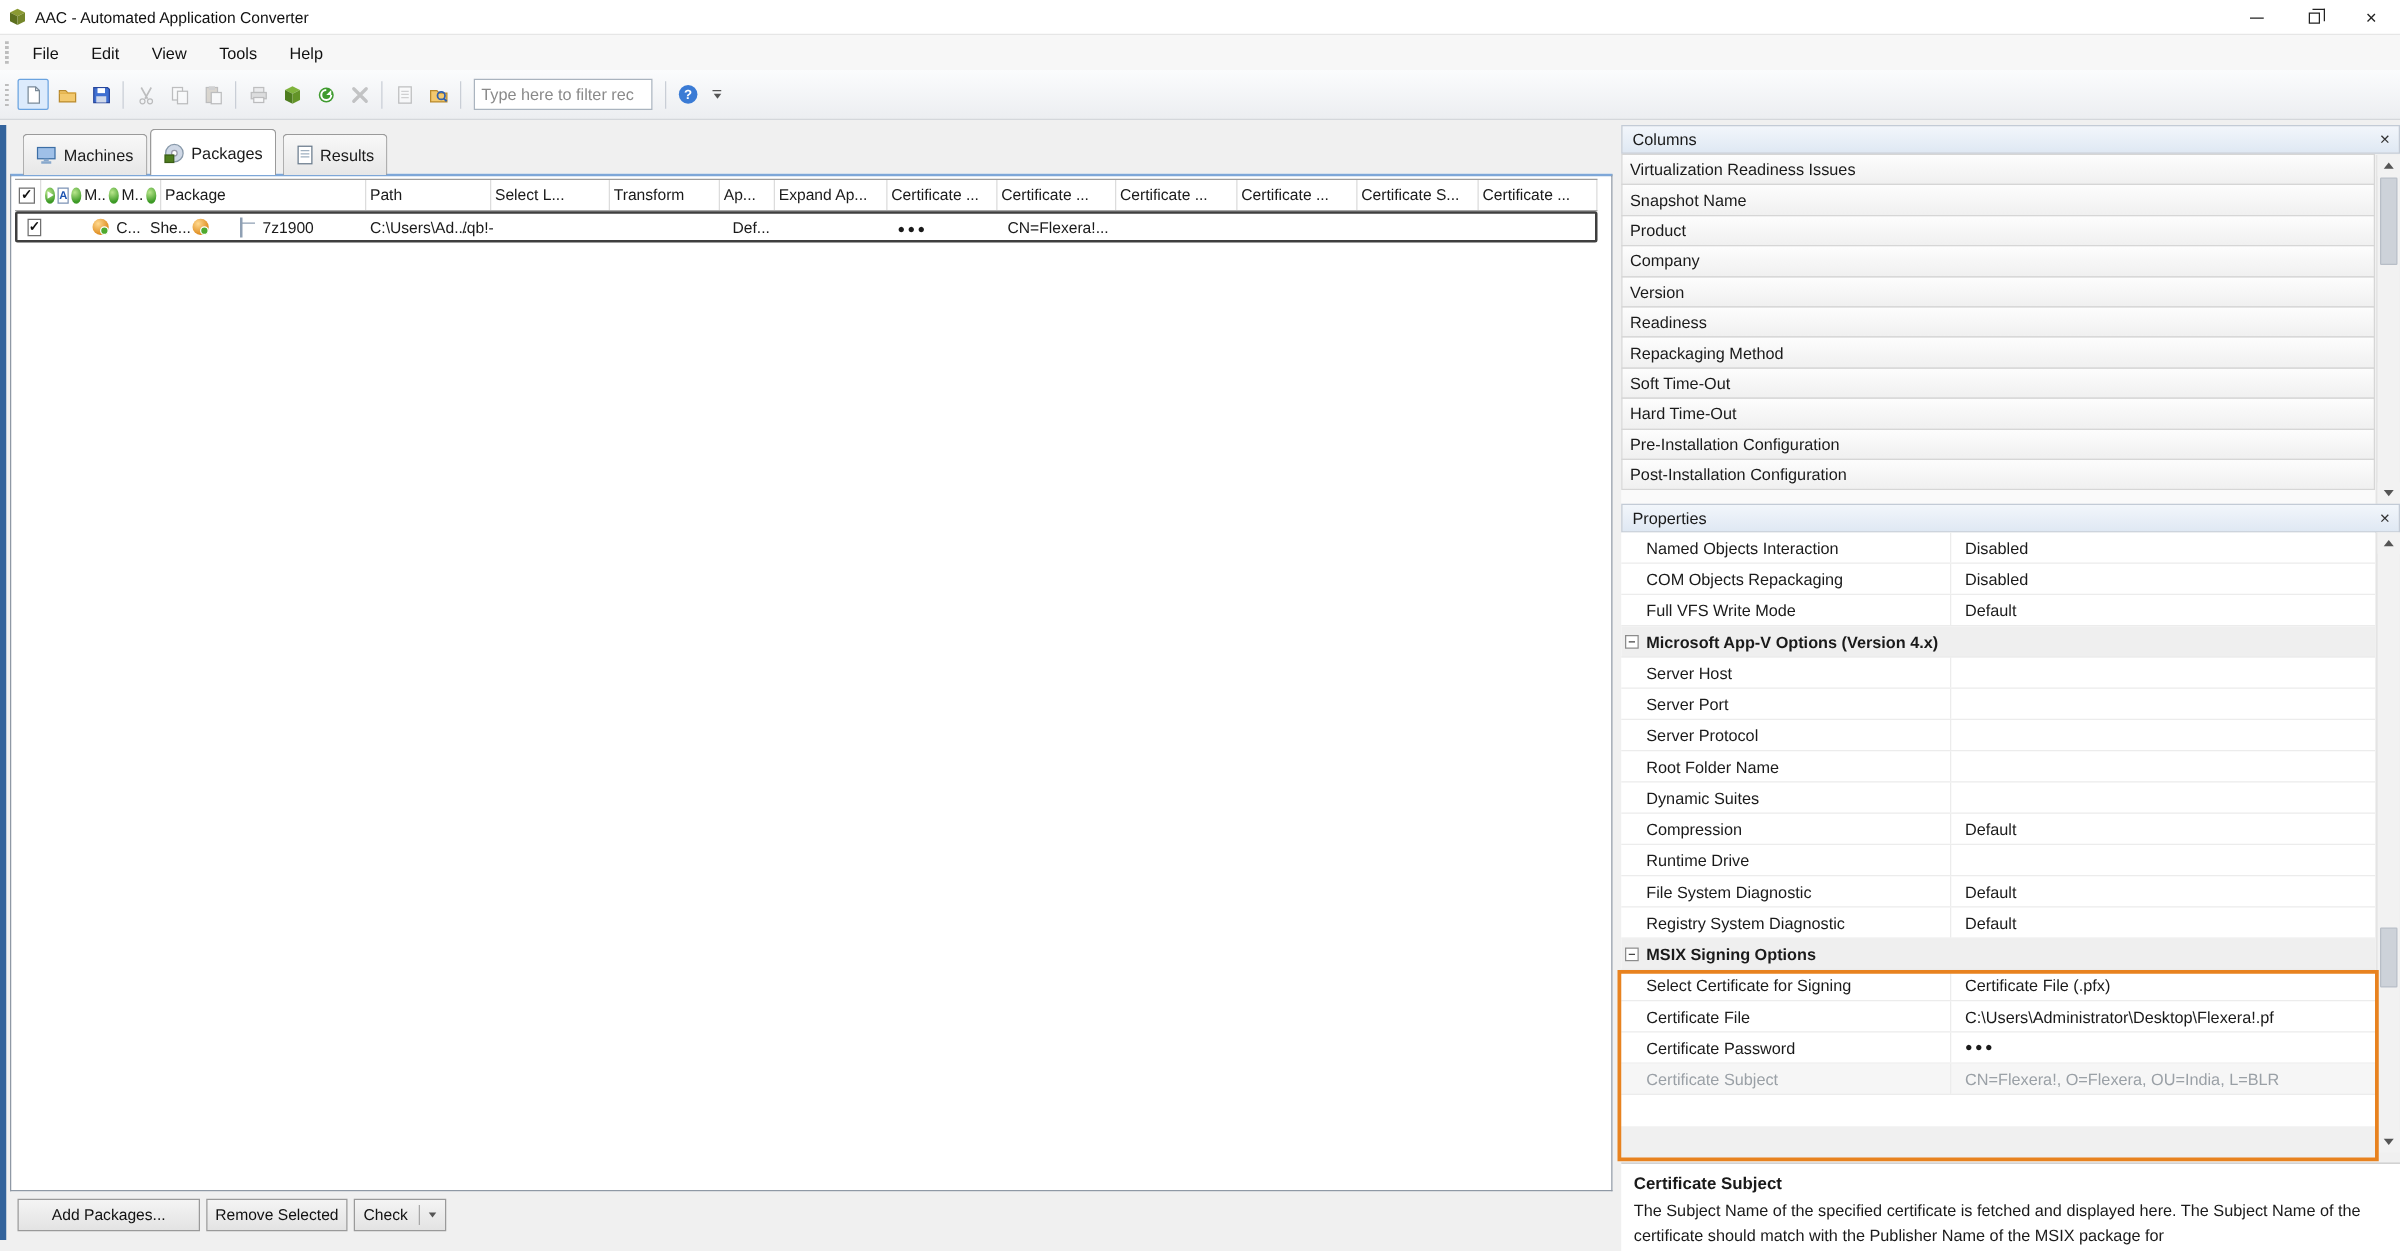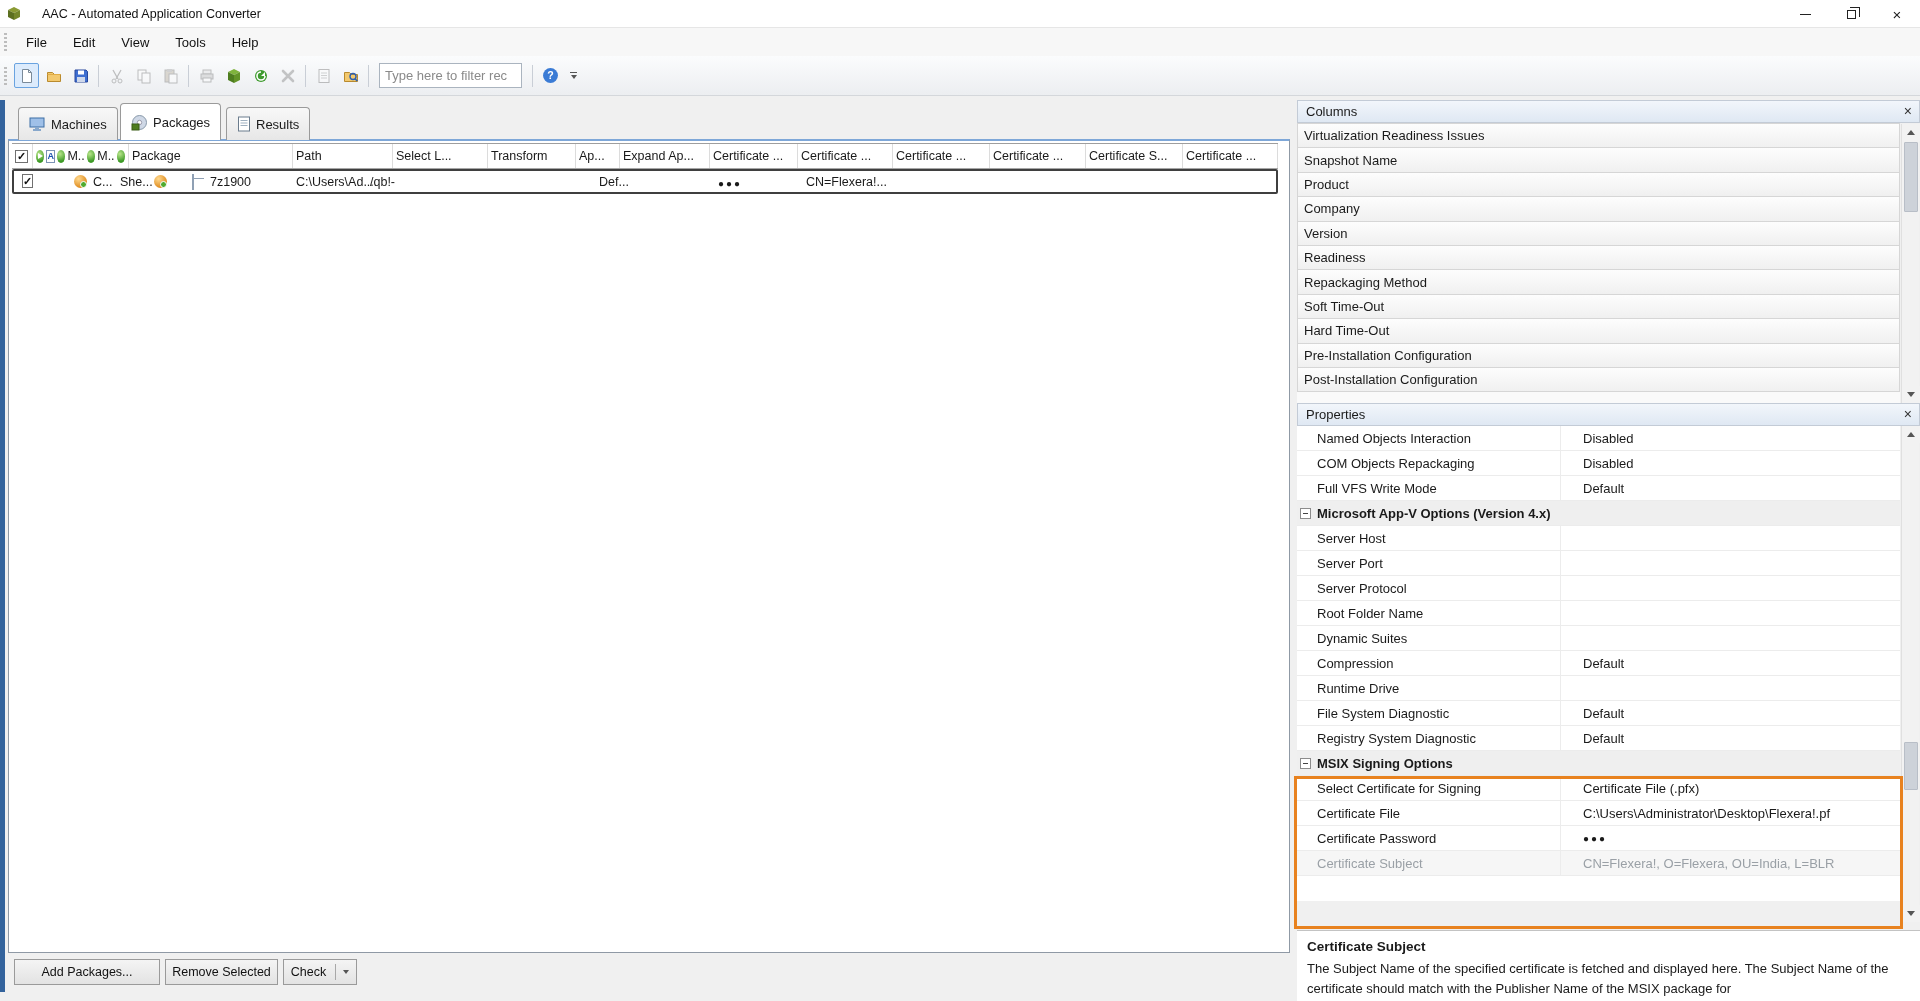--- a/index.html
+++ b/index.html
@@ -1,20 +1,20 @@
 <!DOCTYPE html>
 <html><head>
 <meta charset="utf-8">
 <style>
   * { margin:0; padding:0; box-sizing:border-box; }
   html,body { width:1920px; height:1001px; overflow:hidden; font-family:"Liberation Sans", sans-serif; }
   .app { position:relative; width:1920px; height:1001px; background:#f0f0f0; color:#1a1a1a; }
 
   
-  .titlebar { position:absolute; left:0; top:0; width:1920px; height:28px; background:#ffffff; display:flex; align-items:center; border-bottom:1px solid #e6e6e6;gap:14px; }
+  .titlebar { position:absolute; left:0; top:0; width:1920px; height:28px; background:#ffffff; display:flex; align-items:center; border-bottom:1px solid #e6e6e6; }
   .app-icon { width:16px; height:16px; margin:0 6px 0 6px; }
   .title-text { font-size:12.5px; color:#111; }
   .win-btns { position:absolute; right:0; top:0; height:28px; display:flex; }
   .win-btn { width:46px; height:28px; display:flex; align-items:center; justify-content:center; }
   .glyph-min { width:11px; height:1px; background:#222; display:block; }
   .glyph-restore { position:relative; width:9px; height:9px; border:1px solid #222; background:#fff; }
   .glyph-restore::before { content:""; position:absolute; left:2px; top:-4px; width:9px; height:9px; border:1px solid #222; border-bottom:none; border-left:none; }
   .glyph-close { font-size:15px; color:#222; line-height:1; }
 
   
@@ -69,21 +69,21 @@
   .panel-close { position:absolute; right:7px; top:3px; font-size:14px; color:#333; line-height:1; }
   .col-list { position:absolute; left:1297px; top:124px; width:603px; height:279px; background:#fafafa; }
   .col-item { height:25.4px; background:linear-gradient(#fdfdfd,#f0f0f0); border:1px solid #d6d6d6; margin-top:-1px; display:flex; align-items:center; padding:0 6px; font-size:13px; white-space:nowrap; overflow:hidden; }
   .scrollbar { position:absolute; width:18px; background:#f2f2f2; border-left:1px solid #e0e0e0; }
   .sb-btn { position:absolute; left:0; width:18px; height:17px; background:#f2f2f2; display:flex; align-items:center; justify-content:center; }
   .sb-thumb { position:absolute; left:2px; width:14px; background:#cdd2d9; border:1px solid #b8bec7; border-radius:1px; }
 
   .props { position:absolute; left:1297px; top:426px; width:603px; height:475px; background:#fff; }
   .prow { height:25px; display:flex; border-bottom:1px solid #ececec; font-size:13px; }
   .prow .pname { width:263px; display:flex; align-items:center; padding-left:20px; white-space:nowrap; overflow:hidden; }
-  .prow .pval { width:340px; display:flex; align-items:center; padding-left:22px; border-left:1px solid #ececec; white-space:nowrap; overflow:hidden; }
+  .prow .pval { width:340px; display:flex; align-items:center; padding-left:11px; border-left:1px solid #ececec; white-space:nowrap; overflow:hidden; }
   .prow.group { background:#efefef; font-weight:bold; }
   .prow.group .pname { width:603px; padding-left:3px; gap:6px; }
   .prow.muted { background:#f6f6f6; }
   .prow.muted .pname, .prow.muted .pval { color:#9aa0a6; }
   .minus-box { width:11px; height:11px; border:1px solid #8c8c8c; background:#fff; position:relative; flex:0 0 auto; }
   .minus-box::before { content:""; position:absolute; left:2px; top:4px; width:5px; height:1px; background:#444; }
   .orange-box { position:absolute; left:1294px; top:776px; width:609px; height:153px; border:3px solid #e8821f; z-index:6; pointer-events:none; }
 
   .desc-panel { position:absolute; left:1297px; top:930px; width:623px; height:71px; background:#fff; border-top:1px solid #c3c3c3; padding:8px 10px; overflow:hidden; }
   .desc-title { font-size:13.5px; font-weight:bold; margin-bottom:5px; }
@@ -289,21 +289,21 @@
     <div class="grid-row">
       <span class="cell" style="left:8px; top:3px;"><span class="checkbox">✓</span></span>
       <span class="cell" style="left:60px; top:4px;"><span class="orb orb-amber"></span></span>
       <span class="cell" style="left:79px;">C...</span>
       <span class="cell" style="left:106px;">She...</span>
       <span class="cell" style="left:140px; top:4px;"><span class="orb orb-amber"></span></span>
       <span class="cell" style="left:178px; top:4px;"><span class="pkg-box"></span></span>
       <span class="cell" style="left:196px;">7z1900</span>
       <span class="cell" style="left:282px;">C:\Users\Ad...</span>
       <span class="cell" style="left:356px;">/qb!-</span>
-      <span class="cell" style="left:572px;margin-left:13px;">Def...</span>
+      <span class="cell" style="left:572px;">Def...</span>
       <span class="cell" style="left:704px; font-size:10px; letter-spacing:2px; top:7px;">●●●</span>
       <span class="cell" style="left:792px;">CN=Flexera!...</span>
     </div>
   </div>
 
   <div class="btn" style="left:14px; top:959px; width:146px;">
     <span>Add Packages...</span>
   </div>
   <div class="btn" style="left:165px; top:959px; width:113px;">
     <span>Remove Selected</span>

